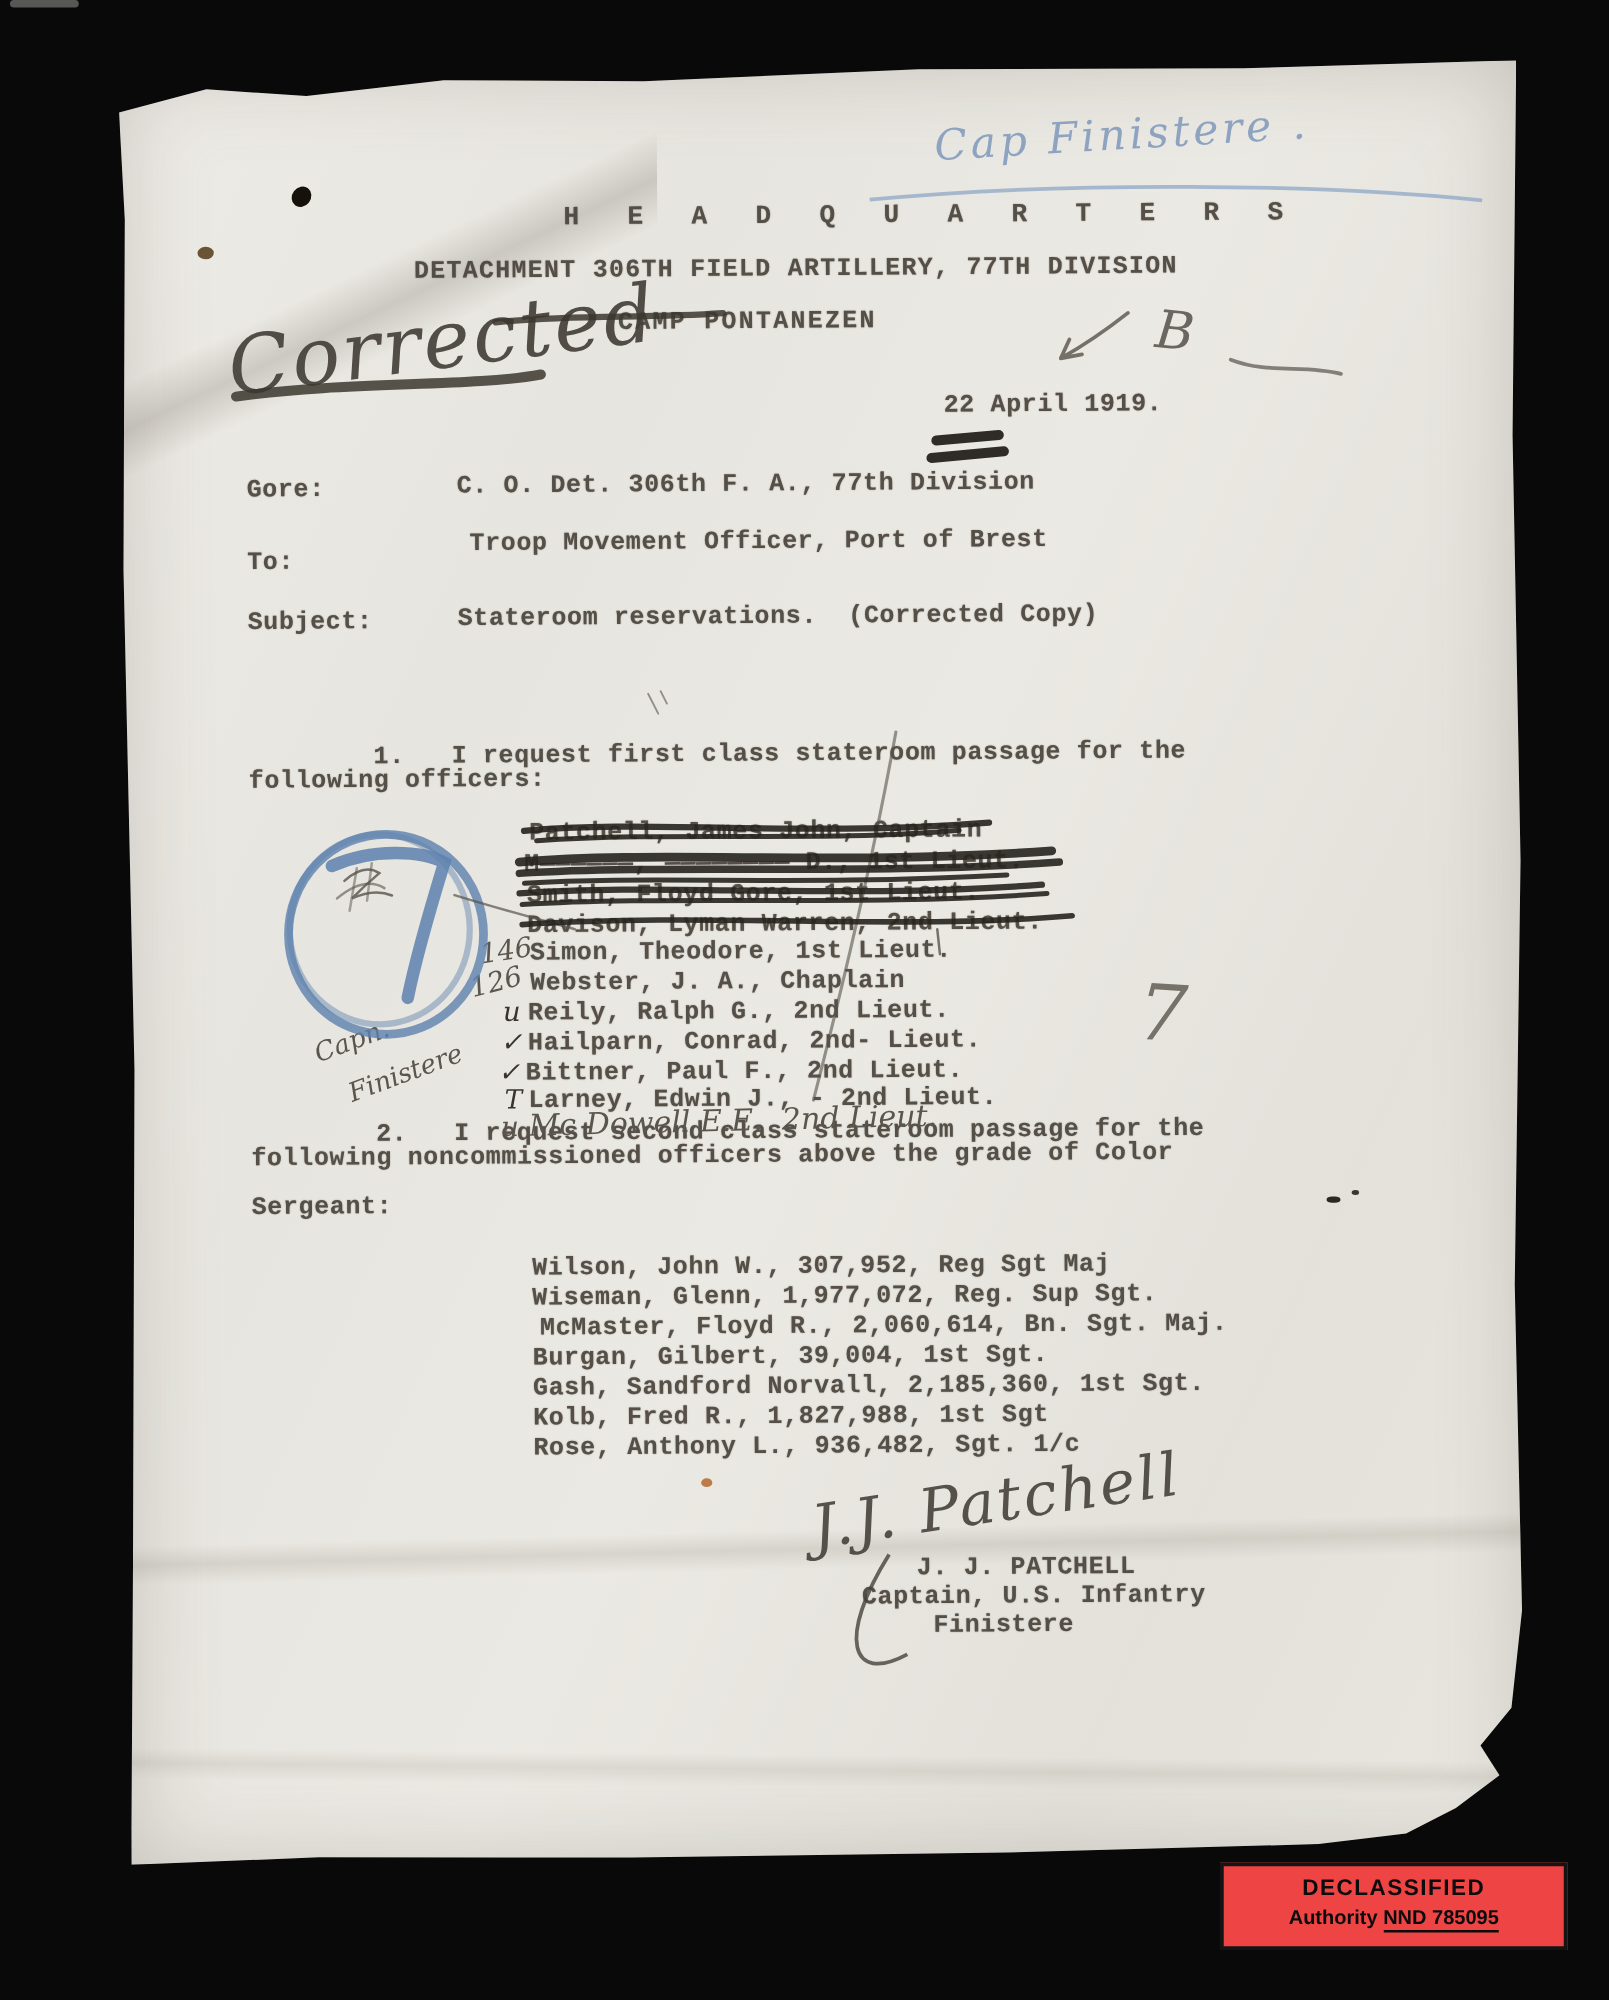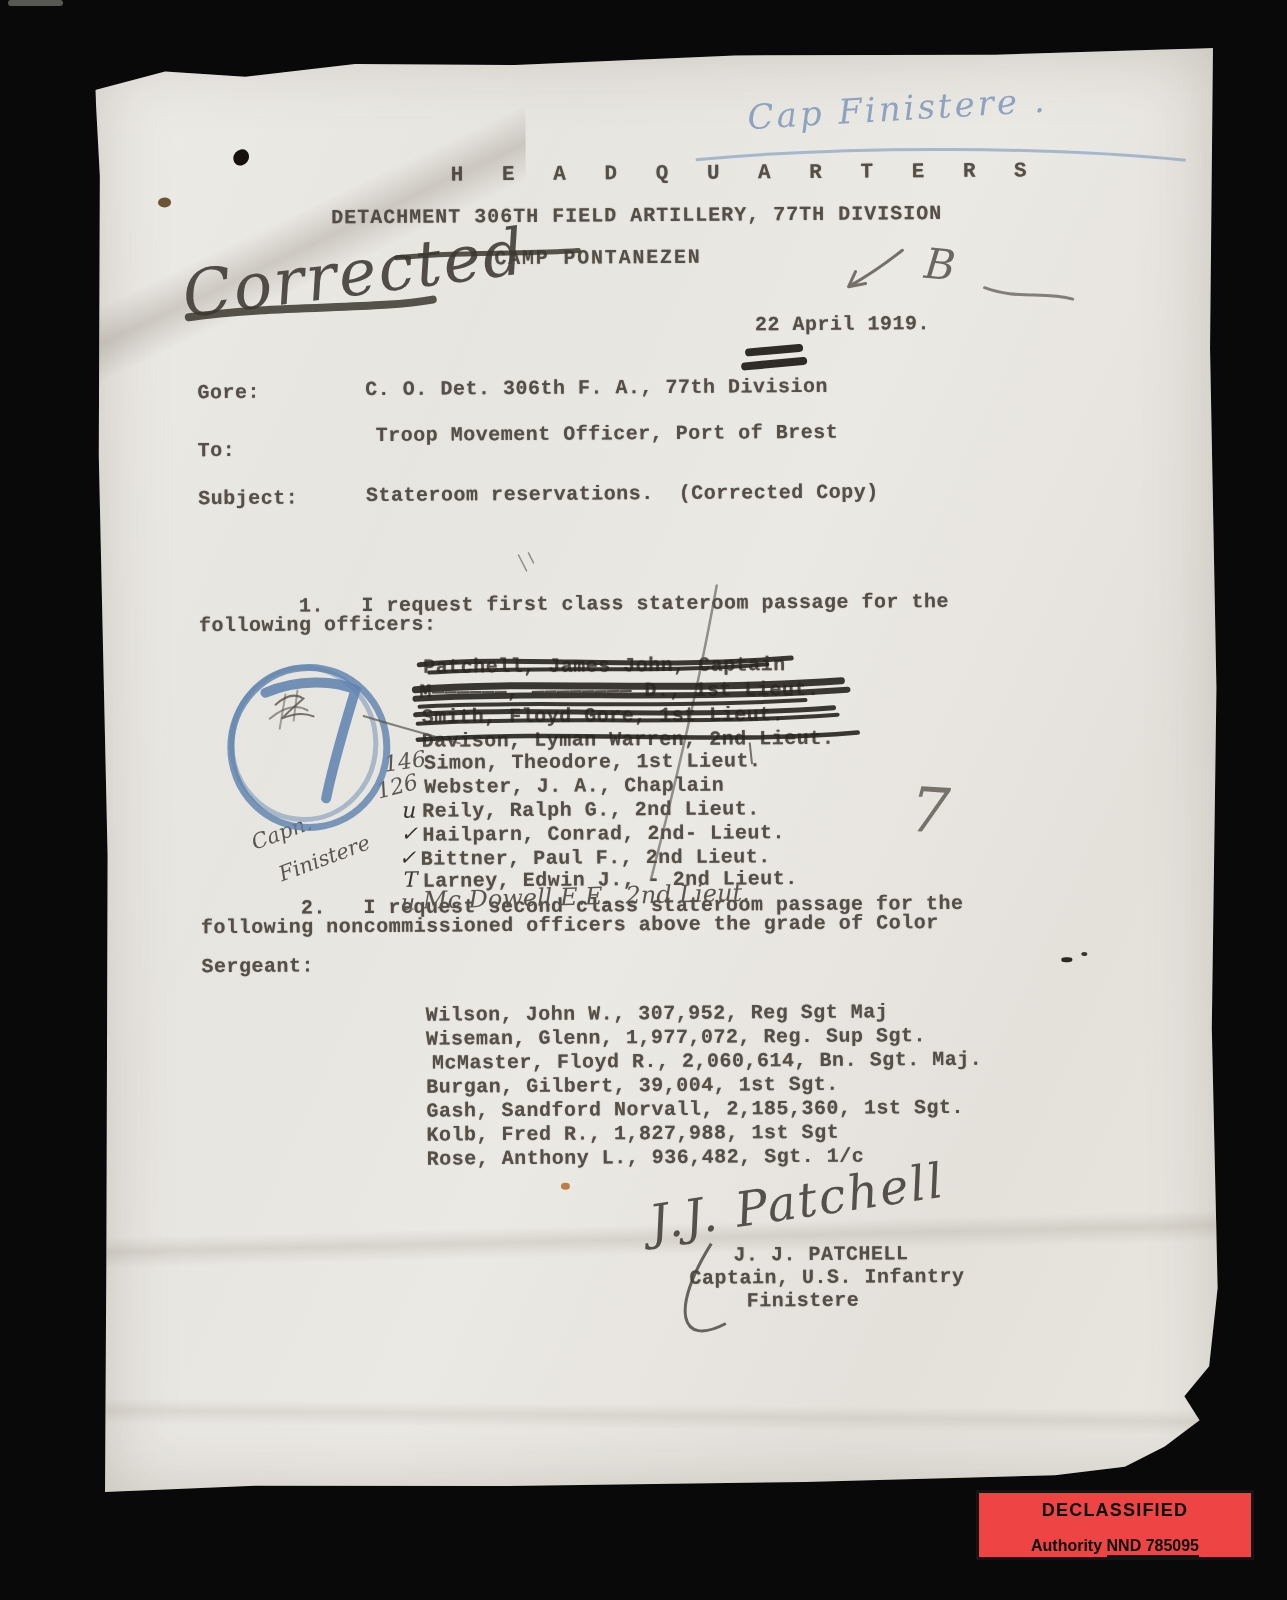--- a/index.html
+++ b/index.html
@@ -29,21 +29,21 @@
   .blue{color:#7e98bb;}
   .pencil{color:#5b564d;}
   .fold{position:absolute;pointer-events:none;z-index:1;}
   .marks{position:absolute;left:0;top:0;z-index:5;pointer-events:none;}
   .stamp{
     position:absolute;left:976px;top:1490px;width:272px;height:64px;z-index:10;
     background:#ef4444;border:3px solid #141414;text-align:center;
     font-family:"Liberation Sans",sans-serif;font-weight:bold;color:#0c0c0c;
   }
   .stamp .l1{font-size:18px;letter-spacing:1.2px;margin-top:7px;}
-  .stamp .l2{font-size:16px;margin-top:16px;white-space:pre;}
+  .stamp .l2{font-size:16px;margin-top:5px;white-space:pre;}
   .stamp .num{border-bottom:2px solid #0c0c0c;padding-bottom:1px;}
   .speck{position:absolute;border-radius:50%;z-index:4;}
 </style>
 </head>
 <body>
 
 <div class="abs" style="left:8px;top:0;width:55px;height:6px;background:#b9b7b2;opacity:.45;border-radius:3px;"></div>
 
 <div class="paper">
 

